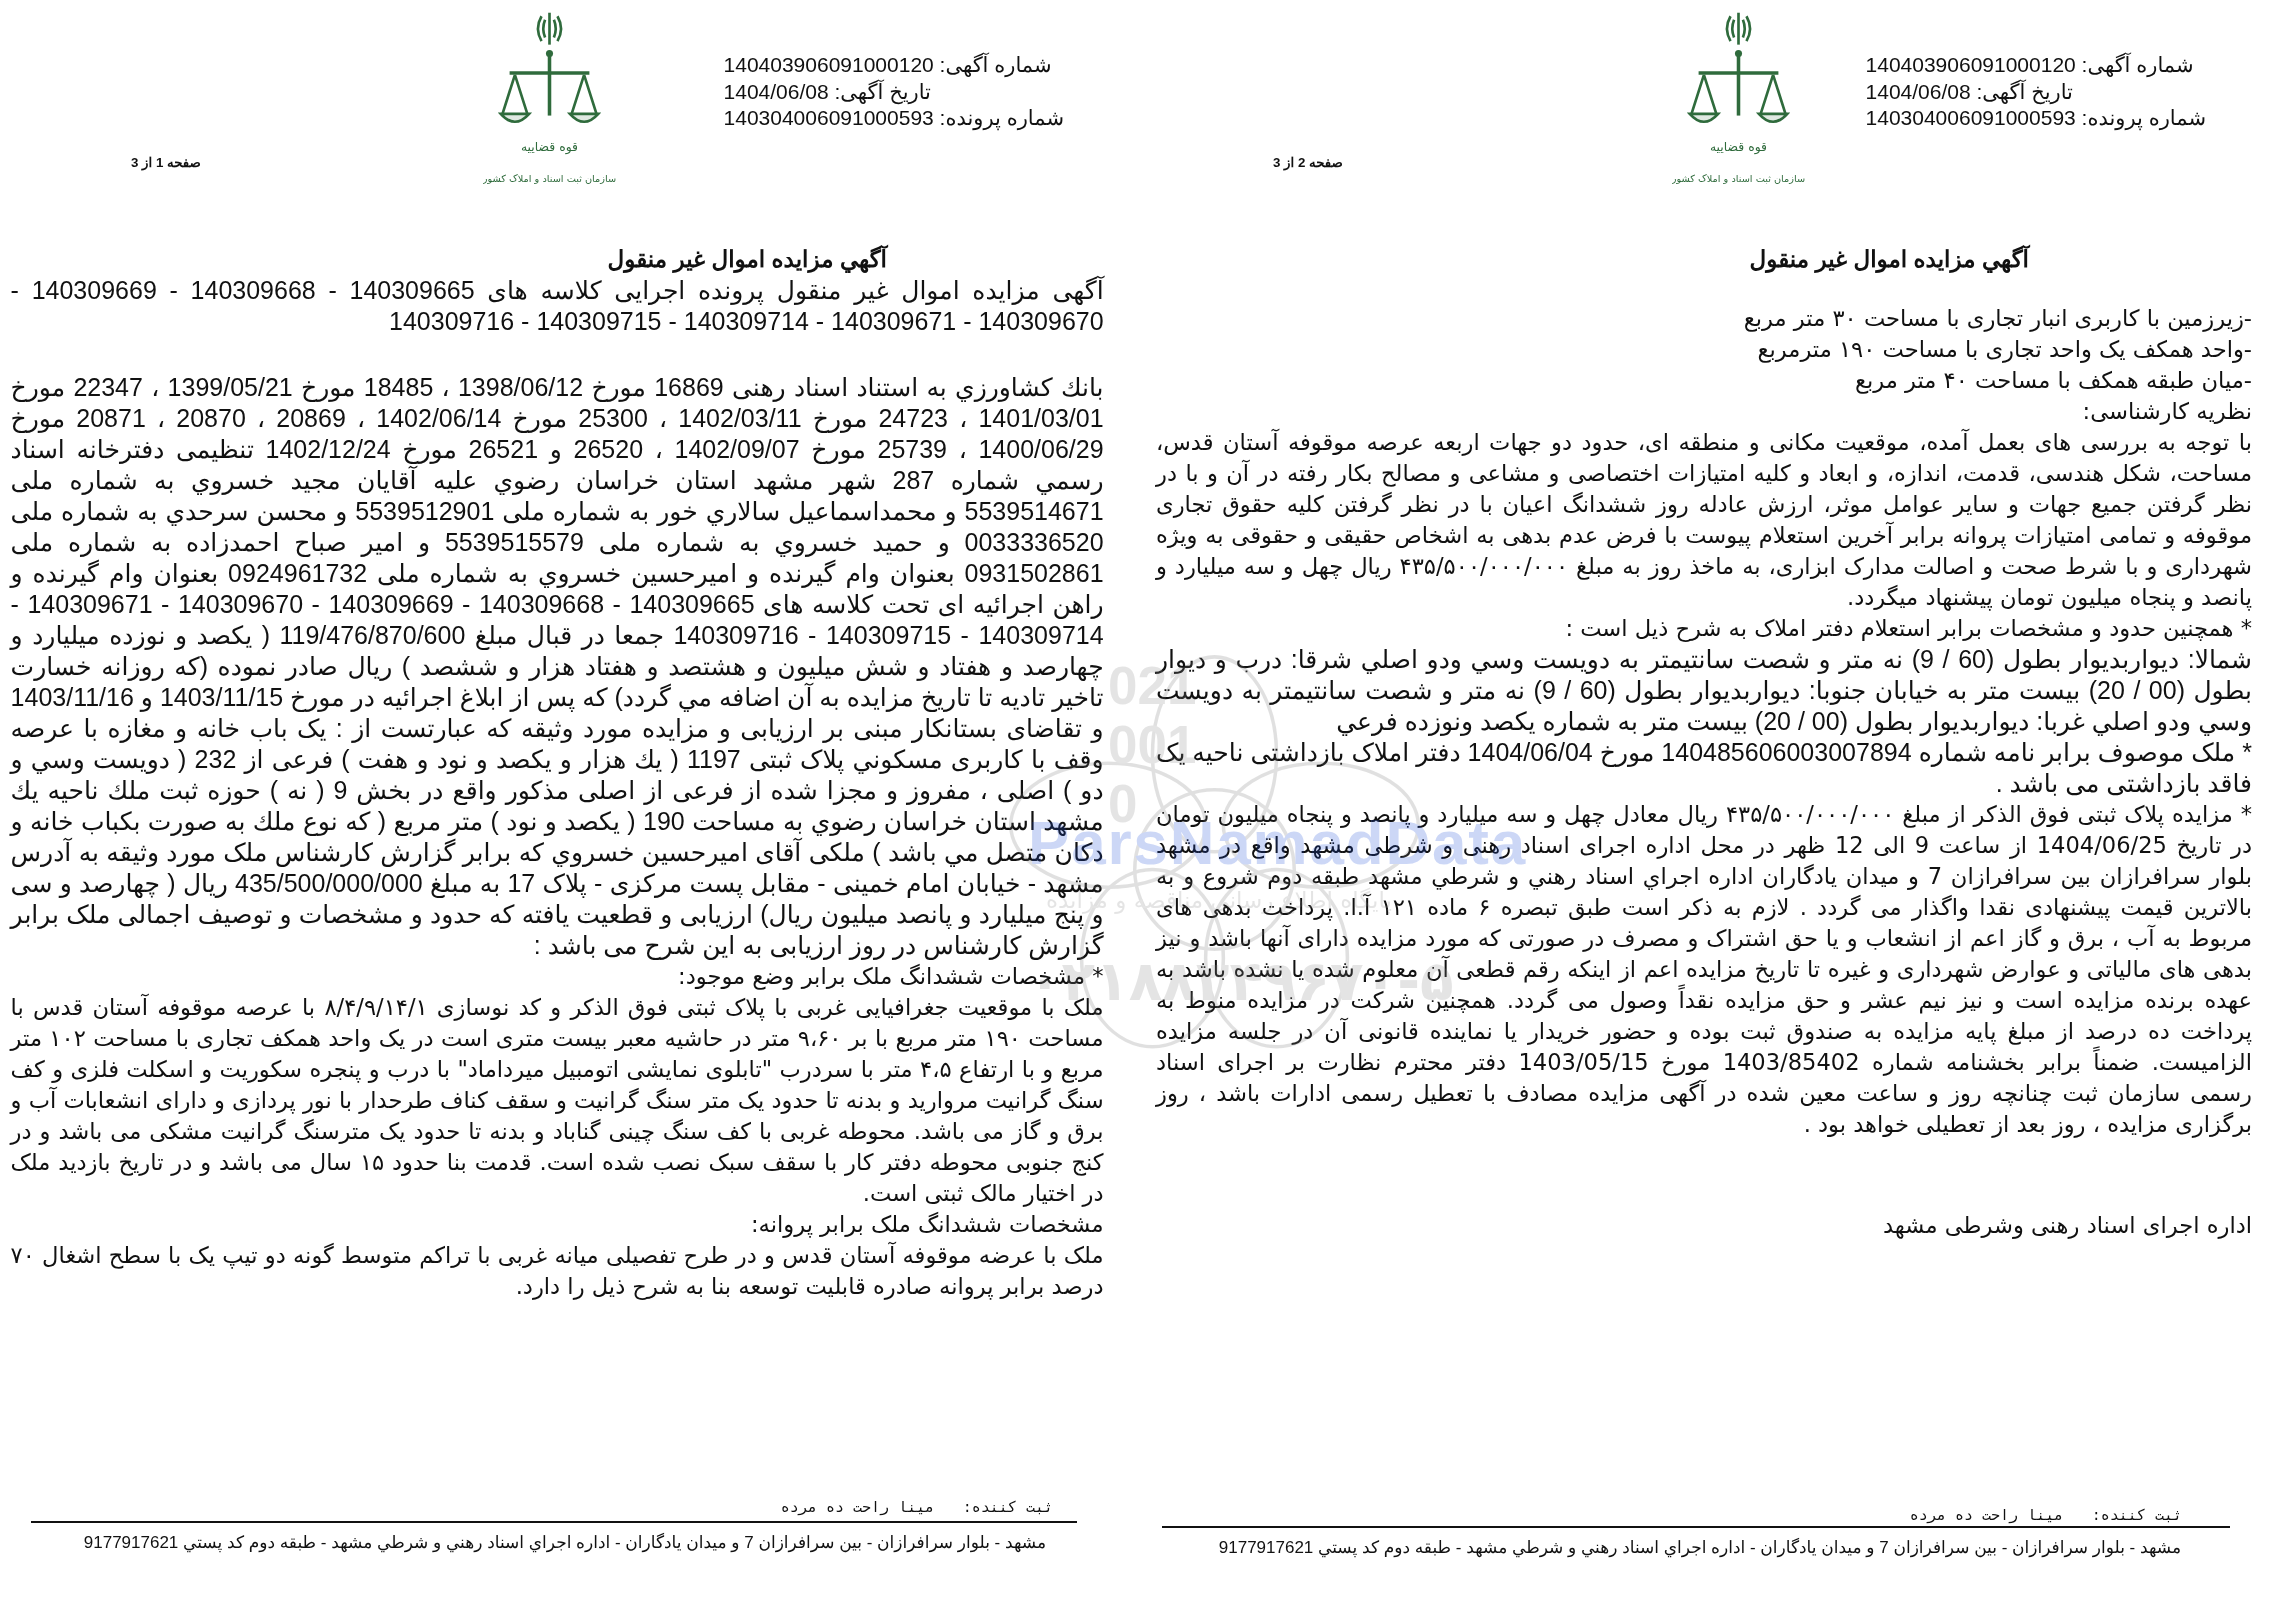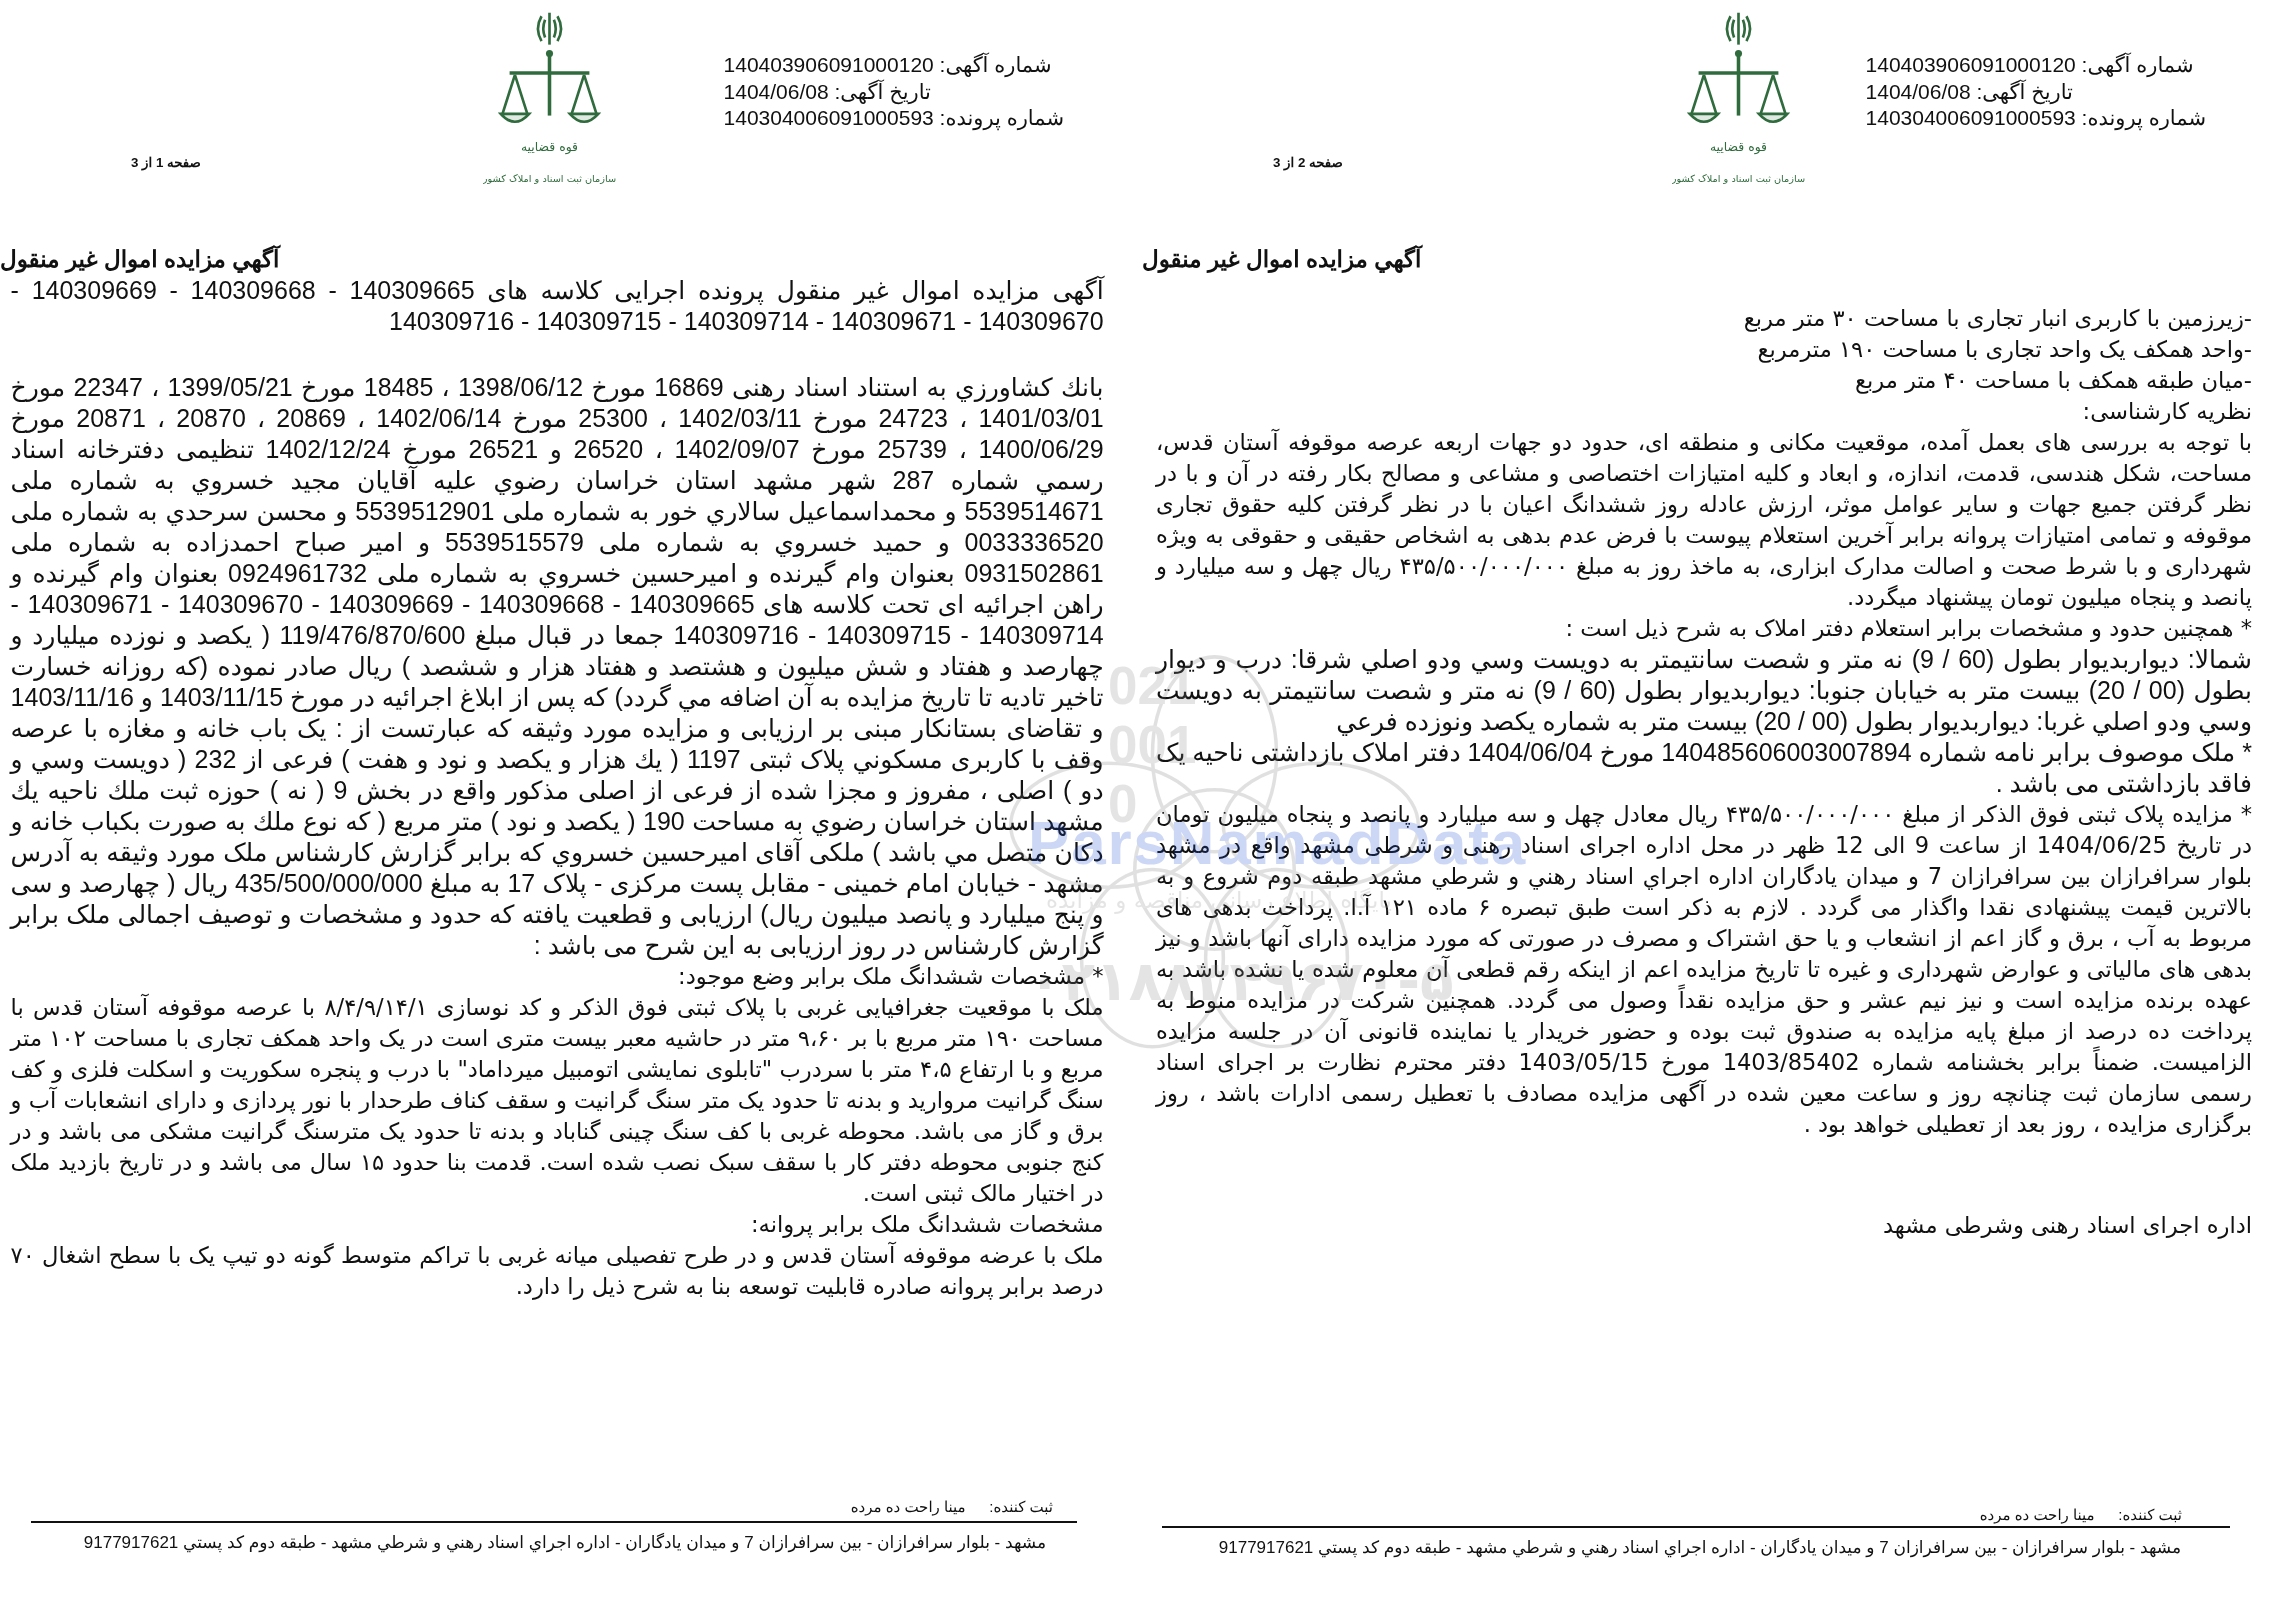--- a/index.html
+++ b/index.html
@@ -10,29 +10,29 @@
   #page-right { left:1142px; width:1142px; }
 
   .hdr-meta { position:absolute; top:46px; direction:rtl; text-align:left;
               font-family:"Liberation Sans",sans-serif; font-size:21px; line-height:26.6px;margin-top:6px; }
   .hdr-meta div { white-space:nowrap; }
   .pagenum { position:absolute; top:155px; font-size:13.3px; font-weight:bold; direction:rtl;
              font-family:"Liberation Sans",sans-serif; }
   .logo { position:absolute; top:8.9px; width:133px; height:191px; }
   .logo svg { width:133px; height:191px; }
 
-  .title { position:absolute; top:246px; width:100%; text-align:left; direction:rtl;
+  .title { position:absolute; top:246px; width:100%; text-align:right; direction:rtl;
            font-family:"Liberation Sans",sans-serif; font-weight:bold; font-size:23px; }
 
   .body-text { position:absolute; direction:rtl; text-align:justify; text-align-last:right;
                font-family:"DejaVu Sans",sans-serif; font-size:22.6px; line-height:31px; }
   .body-text p { margin:0; }
   .body-text .spacer { height:35px; }
   .body-text .big { font-size:25px; font-family:"Liberation Sans",sans-serif; }
-  .registrar { position:absolute; font-size:15px; white-space:nowrap; font-family:Liberation Sans, sans-serif; }
+  .registrar { position:absolute; font-size:15px; white-space:nowrap; font-family:Liberation Mono, monospace; }
   .registrar .lbl { margin-left:19.5px; }
   .footer-line { position:absolute; height:1.8px; background:#111; }
   .footer-addr { position:absolute; font-size:17px; white-space:nowrap; direction:rtl; font-family:"Liberation Sans",sans-serif; }
 
   .watermark { position:absolute; left:993px; top:621px; width:443px; height:497px; opacity:0.22; pointer-events:none; }
   .watermark .wm-t1 { position:absolute; left:35px; top:186px; font-size:62px; font-weight:bold; color:#1d4ed8; font-family:"Liberation Sans",sans-serif; letter-spacing:1.8px; }
   .watermark .wm-t2 { position:absolute; left:115px; top:35px; font-size:53px; font-weight:bold; color:#888; font-family:"Liberation Sans",sans-serif; line-height:59px; width:124px; }
   .watermark .wm-t3 { position:absolute; left:53px; top:266px; font-size:23px; color:#888; direction:rtl; }
   .watermark .wm-t4 { position:absolute; left:35px; top:328px; font-size:55px; color:#888; direction:rtl; font-weight:bold; }
 </style>

